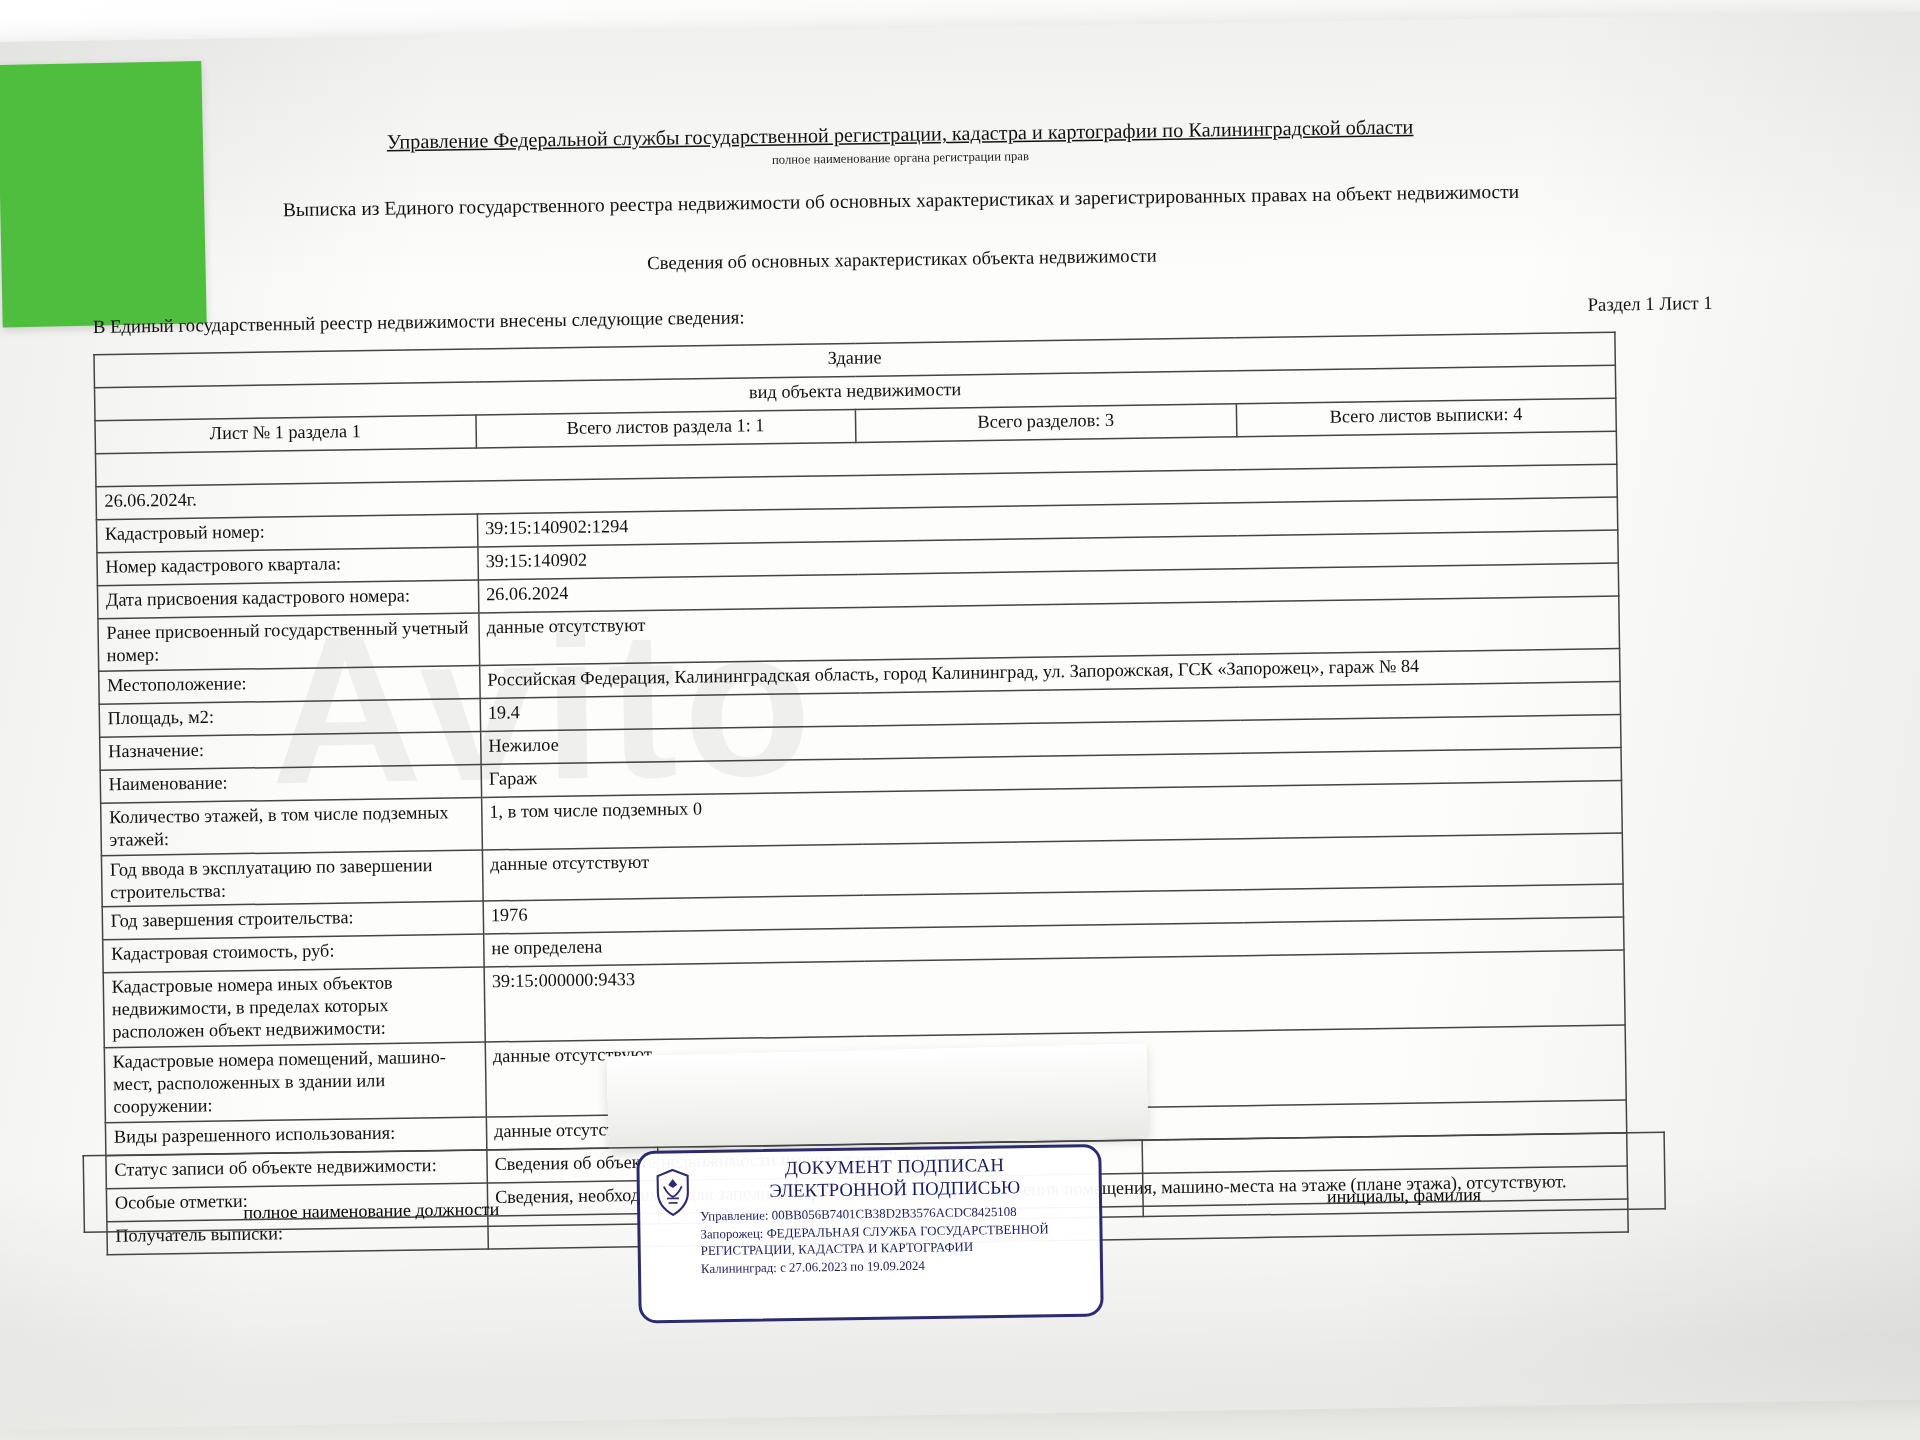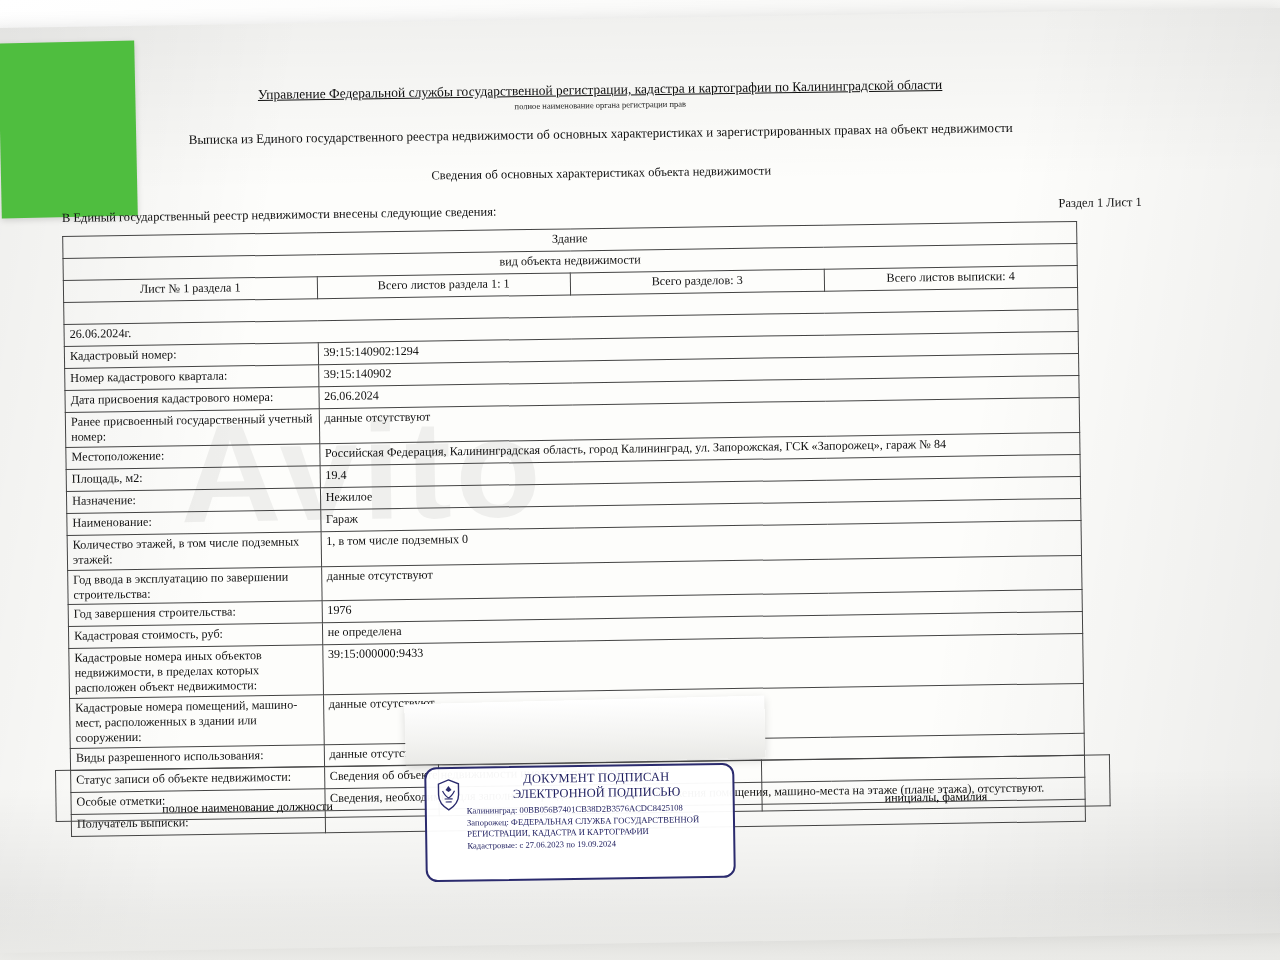--- a/index.html
+++ b/index.html
@@ -349,27 +349,27 @@
       <svg viewBox="0 0 28 32" width="28" height="32" aria-hidden="true">
         <path d="M14 1 L24 5 V16 C24 23 19 28 14 31 C9 28 4 23 4 16 V5 Z" fill="none" stroke="#2b2b6e" stroke-width="1.4"></path>
         <path d="M14 7 L11 11 L14 13 L17 11 Z" fill="#2b2b6e"></path>
         <path d="M8 12 C10 16 12 18 14 19 C16 18 18 16 20 12" fill="none" stroke="#2b2b6e" stroke-width="1.2"></path>
         <path d="M10 20 H18 M11 23 H17" stroke="#2b2b6e" stroke-width="1.1"></path>
       </svg>
     </div>
     <div class="l1">ДОКУМЕНТ ПОДПИСАН</div>
     <div class="l2">ЭЛЕКТРОННОЙ ПОДПИСЬЮ</div>
     <div class="sm">
-      <span>Калининград:</span>
+      <span>Управление:</span>
       <span>00BB056B7401CB38D2B3576ACDC8425108</span>
     </div>
     <div class="sm">
       <span>Запорожец:</span>
       <span>ФЕДЕРАЛЬНАЯ СЛУЖБА ГОСУДАРСТВЕННОЙ РЕГИСТРАЦИИ, КАДАСТРА И КАРТОГРАФИИ</span>
     </div>
     <div class="sm">
-      <span>Кадастровые:</span>
+      <span>Калининград:</span>
       <span>с 27.06.2023 по 19.09.2024</span>
     </div>
   </div>
 
   <div class="bottom-shadow"></div>
 </div>
 
 </body></html>

